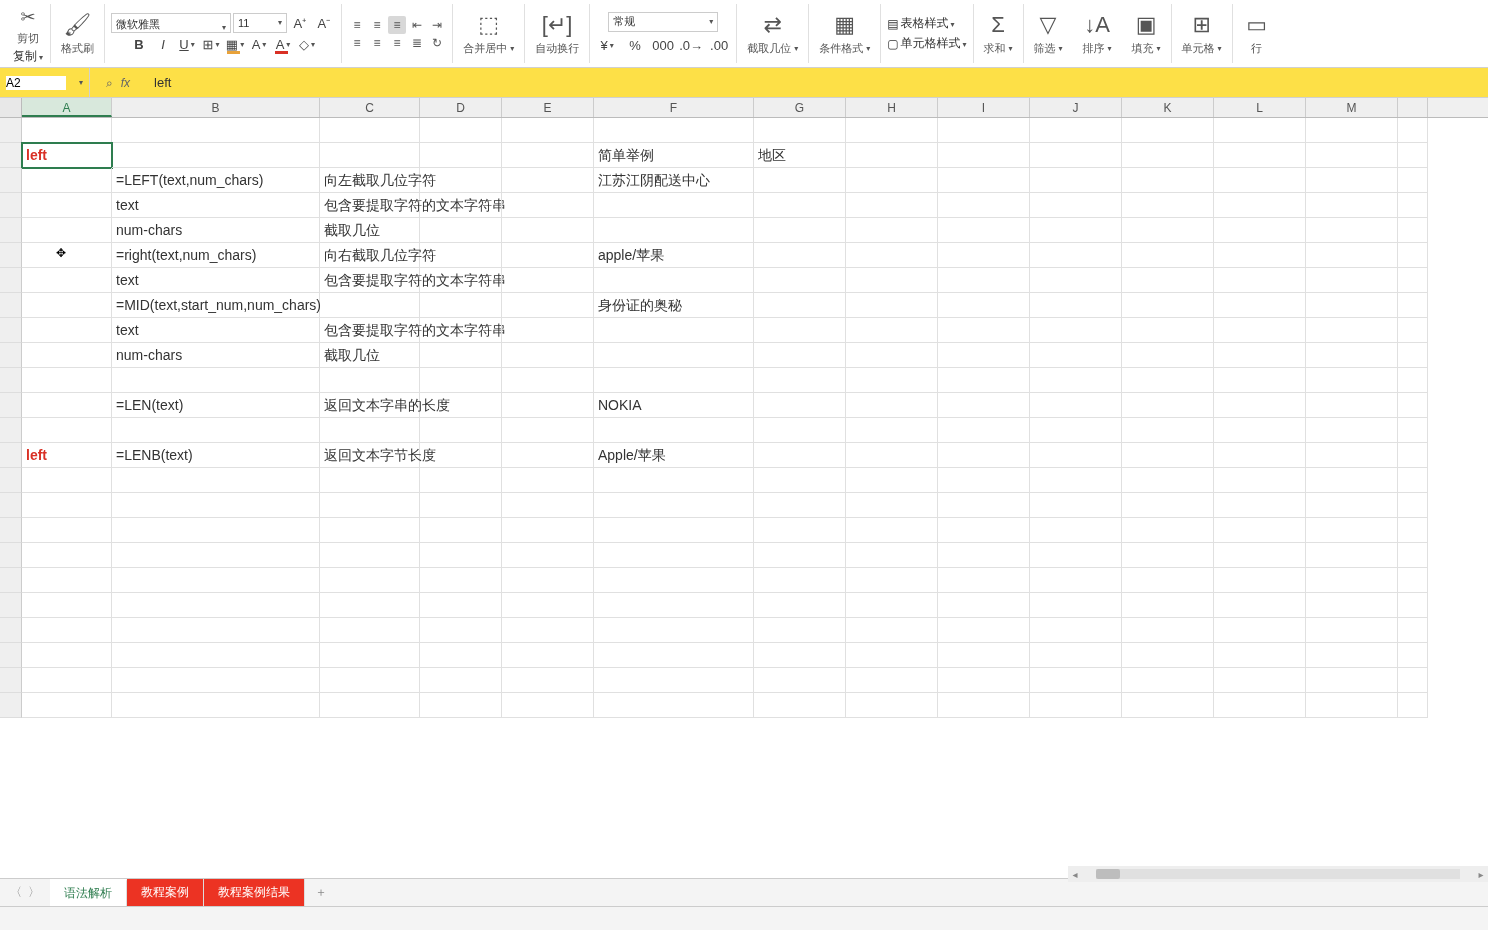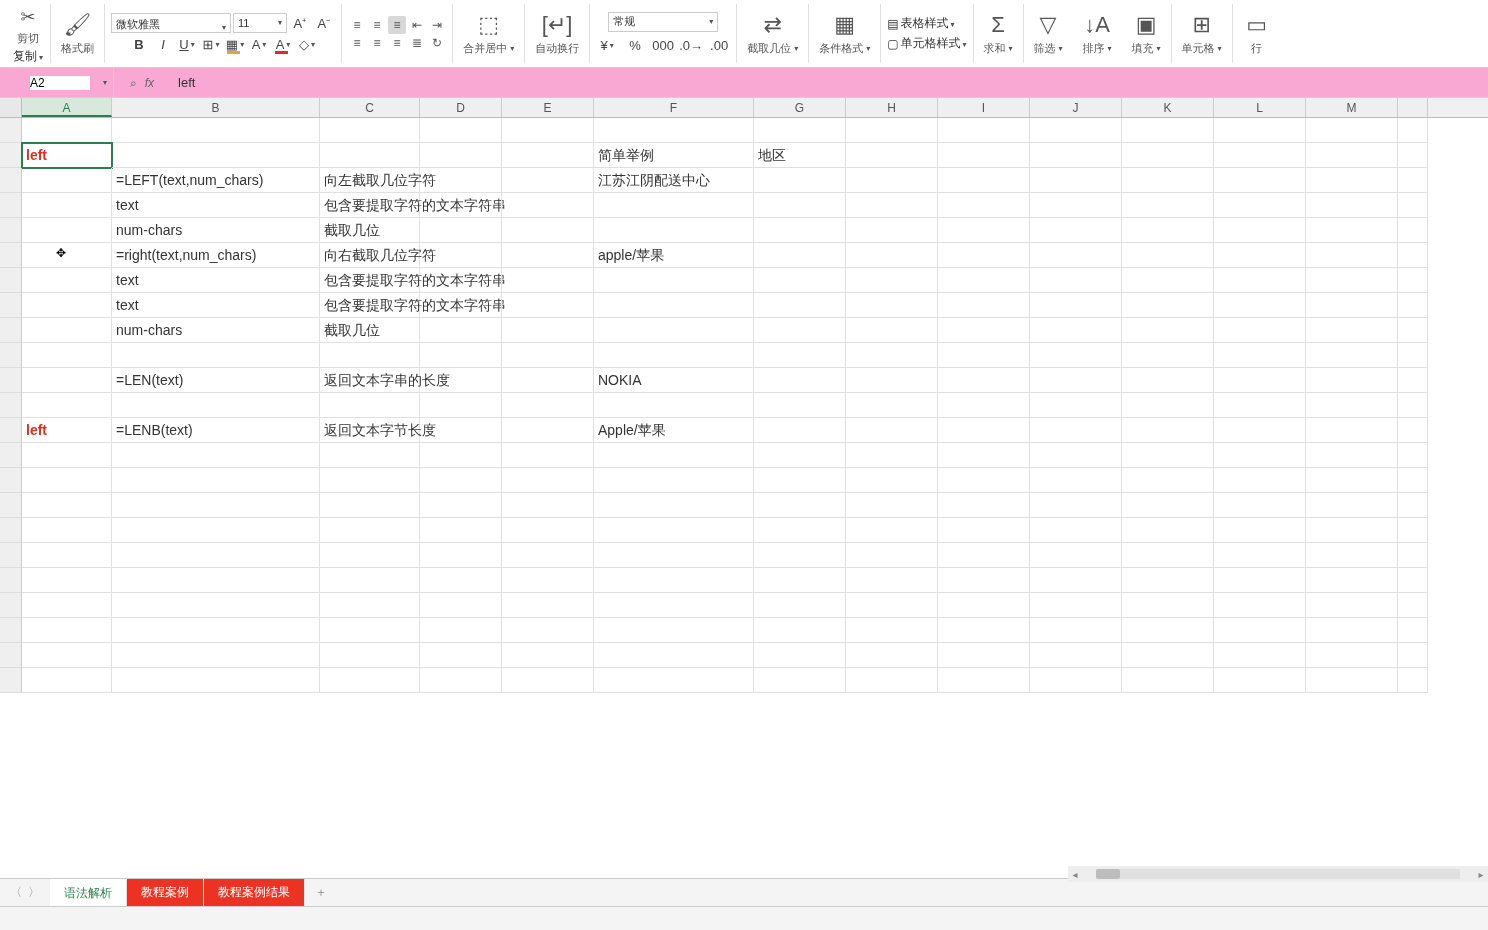--- a/index.html
+++ b/index.html
@@ -22,21 +22,21 @@
 .combo.font { width: 120px; align-items: flex-end; }
 .combo.size { width: 54px; }
 .combo.fmt { width: 110px; }
 .fontstyle-row { display: flex; gap: 2px; align-items: center; margin-top:2px; }
 .icbtn { width: 22px; height: 20px; display: flex; align-items: center; justify-content: center; cursor: pointer; font-size: 13px; color: #444; }
 .colorbar { position: relative; }
 .colorbar::after { content:""; position:absolute; bottom:1px; left:3px; right:6px; height:3px; background:#e8a23a; }
 .colorbar.red::after { background:#d93025; }
 
 
-.formula-bar { display: flex; align-items: center; border-bottom: 1px solid #d0d0d0; height: 30px; background: #f9a8d4; padding-left: 24px; }
+.formula-bar { display: flex; align-items: center; border-bottom: 1px solid #d0d0d0; height: 30px; background: #fde047; }
 .name-box { width: 90px; border-right: 1px solid #d0d0d0; height: 100%; display: flex; align-items: center; padding: 0 6px; justify-content: space-between; }
 .name-box input { border: none; width: 60px; font-size: 12px; outline: none; }
 .fb-icons { display: flex; gap: 8px; padding: 0 16px; align-items: center; color: #666; }
 .fb-text { flex: 1; padding: 0 8px; font-size: 13px; }
 
 
 .grid-wrap { position: relative; }
 .col-headers { display: flex; background: #f0f0f0; border-bottom: 1px solid #bbb; height: 20px; }
 .corner { width: 22px; border-right: 1px solid #bbb; background: #e8e8e8; }
 .col-h { text-align: center; font-size: 12px; color: #555; border-right: 1px solid #ccc; line-height: 20px; background: #efefef; }
@@ -398,20 +398,37 @@
         <div class="cell cI"></div>
         <div class="cell cJ"></div>
         <div class="cell cK"></div>
         <div class="cell cL"></div>
         <div class="cell cM"></div>
         <div class="cell cN"></div>
       </div>
       <div class="row">
         <div class="row-h"></div>
         <div class="cell cA"></div>
+        <div class="cell cB" style="overflow: visible;">=MID(text,start_num,num_chars)</div>
+        <div class="cell cC"></div>
+        <div class="cell cD"></div>
+        <div class="cell cE"></div>
+        <div class="cell cF">身份证的奥秘</div>
+        <div class="cell cG"></div>
+        <div class="cell cH"></div>
+        <div class="cell cI"></div>
+        <div class="cell cJ"></div>
+        <div class="cell cK"></div>
+        <div class="cell cL"></div>
+        <div class="cell cM"></div>
+        <div class="cell cN"></div>
+      </div>
+      <div class="row">
+        <div class="row-h"></div>
+        <div class="cell cA"></div>
         <div class="cell cB" style="overflow: visible;">text</div>
         <div class="cell cC" style="overflow: visible;">包含要提取字符的文本字符串</div>
         <div class="cell cD"></div>
         <div class="cell cE"></div>
         <div class="cell cF"></div>
         <div class="cell cG"></div>
         <div class="cell cH"></div>
         <div class="cell cI"></div>
         <div class="cell cJ"></div>
         <div class="cell cK"></div>

